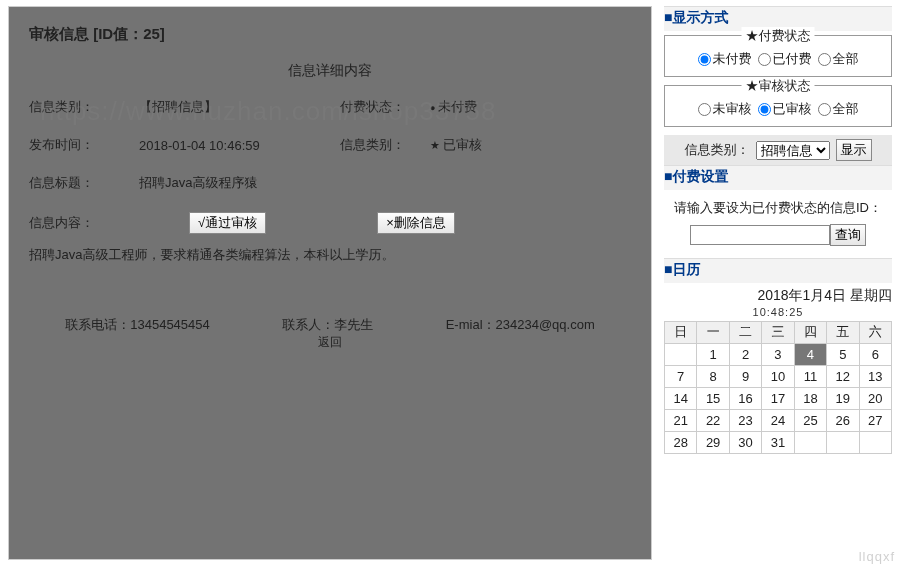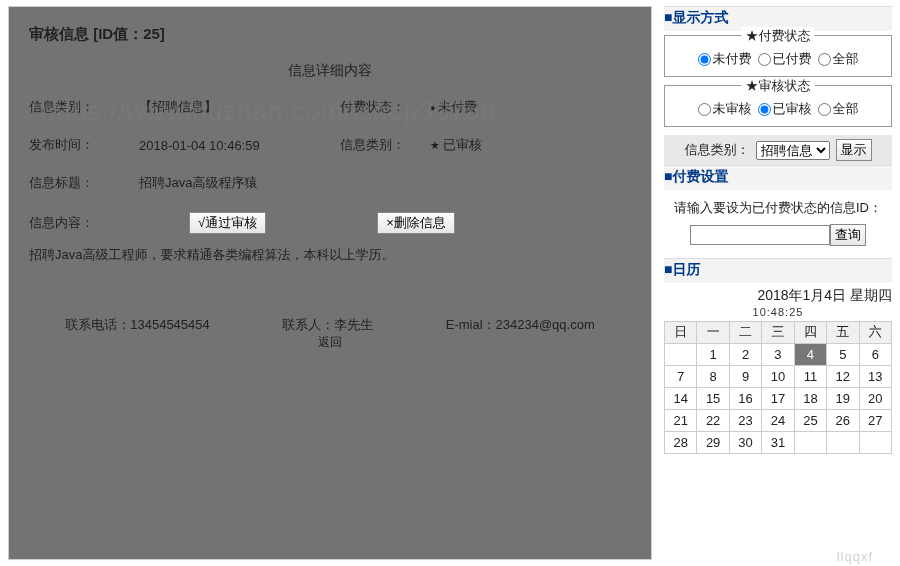--- a/index.html
+++ b/index.html
@@ -140,21 +140,21 @@
     left: 40px;
     font-size: 26px;
     color: rgba(130,130,130,0.32);
     letter-spacing: 1px;
     pointer-events: none;
     font-family: Liberation Sans, sans-serif;
   }
   .watermark2 {
     position: absolute;
     bottom: 2px;
-    right: 27px;
+    right: 5px;
     font-size: 13px;
     color: rgba(120,120,120,0.35);
     letter-spacing: 1px;
     pointer-events: none;
   }
 </style>
 </head>
 <body>
 
 <div class="page">

